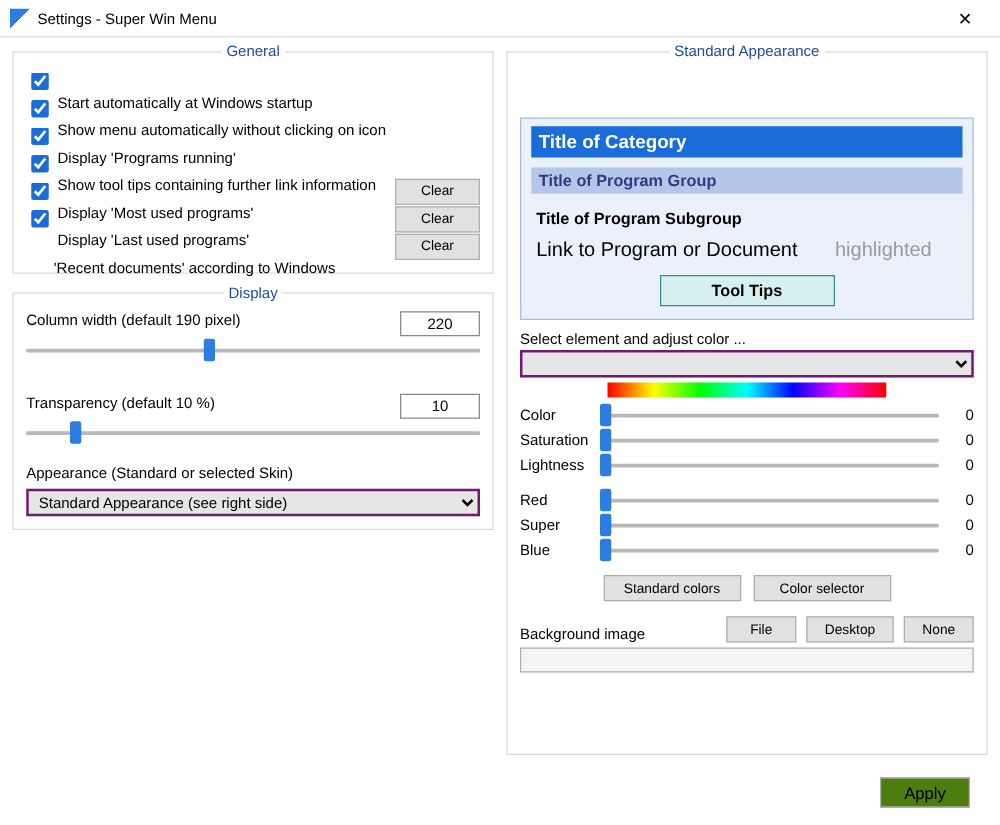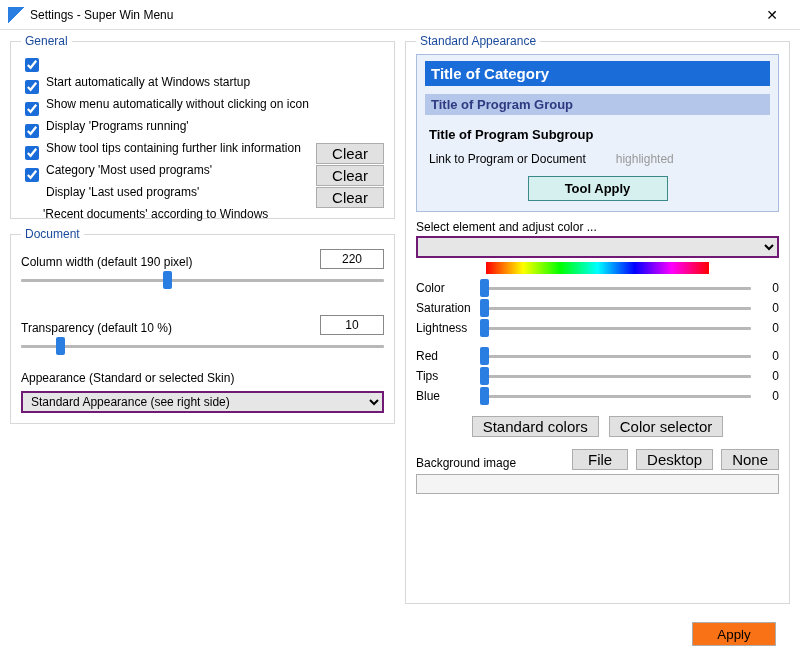--- a/index.html
+++ b/index.html
@@ -38,43 +38,44 @@
   }
   .col { flex: 1; }
   fieldset {
     border: 1px solid #d8d8d8;
     padding: 6px 10px 10px 10px;
     margin: 0 0 8px 0;
   }
   legend {
     padding: 0 4px;
     color: #1a4a9c;
+    text-align: center;
   }
   .chk-row {
     display: flex;
     align-items: center;
     height: 22px;
     gap: 4px;
   }
   .chk-row input[type=checkbox] {
     width: 14px; height: 14px;
     accent-color: #1a6dd8;
   }
   .chk-row .lbl { flex: 1; margin-top: 33px; }
   .clearbtn, .btn {
     min-width: 68px;
     height: 21px;
     background: #e1e1e1;
     border: 1px solid #adadad;
-    font-size: 15px;
+    font-size: 11px;
     padding: 0 10px;
   }
   .slider-row {
     display: flex;
-    align-items: flex-end;
+    align-items: flex-start;
     gap: 8px;
     margin-top: 2px;
   }
   .slider-label { flex: 1; }
   .valbox {
     width: 64px;
     height: 20px;
     border: 1px solid #888;
     text-align: center;
     line-height: 18px;
@@ -112,20 +113,21 @@
     background: #e6e6e6;
     border: 2px solid #701a75;
     padding: 0 4px;
     font-size: 12px;
   }
   .preview {
     border: 1px solid #a9bde0;
     background: #eaf1fb;
     padding: 6px 8px 10px 8px;
     margin-bottom: 8px;
+    margin-top: 40px;
   }
   .pv-cat {
     background: #1a6dd8;
     color: #fff;
     font-weight: bold;
     font-size: 15px;
     padding: 4px 6px;
     margin-bottom: 8px;
   }
   .pv-group {
@@ -139,21 +141,21 @@
   .pv-sub {
     font-weight: bold;
     padding: 2px 4px;
     margin-bottom: 8px;
     font-size: 13px;
   }
   .pv-link {
     display: flex;
     gap: 30px;
     padding: 0 4px 10px 4px;
-    font-size: 12px;
+    font-size: 16px;
   }
   .pv-link .hl { color: #9a9a9a; }
   .pv-tooltip {
     width: 140px;
     margin: 0 auto;
     background: #d6f0f0;
     border: 1px solid #3a8a8a;
     text-align: center;
     font-weight: bold;
     padding: 4px 0;
@@ -188,22 +190,22 @@
     height: 20px;
     border: 1px solid #adadad;
     background: #f4f4f4;
   }
   .footer {
     position: absolute;
     bottom: 14px;
     right: 24px;
   }
   .applybtn {
-    width: 84px; height: 24px;
-    background: #f97316;
+    width: 72px; height: 24px;
+    background: #4d7c0f;
     border: 1px solid #adadad;
   }
   .appearance-label { margin-bottom: 6px; display: block; }
 </style>
 </head>
 <body>
 
 <div class="titlebar">
   <div class="appicon"></div>
   <div class="title">Settings - Super Win Menu</div>
@@ -228,37 +230,37 @@
       <div class="chk-row">
         <input type="checkbox" checked="" style="">
         <span class="lbl">Display 'Programs running'</span>
       </div>
       <div class="chk-row">
         <input type="checkbox" checked="" style="">
         <span class="lbl">Show tool tips containing further link information</span>
       </div>
       <div class="chk-row">
         <input type="checkbox" checked="" style="">
-        <span class="lbl">Category 'Most used programs'</span>
+        <span class="lbl">Display 'Most used programs'</span>
         <button class="clearbtn">Clear</button>
       </div>
       <div class="chk-row">
         <input type="checkbox" checked="" style="">
         <span class="lbl">Display 'Last used programs'</span>
         <button class="clearbtn">Clear</button>
       </div>
       <div class="chk-row">
         <span style="width:18px"></span>
         <span class="lbl">'Recent documents' according to Windows</span>
         <button class="clearbtn">Clear</button>
       </div>
     </fieldset>
 
     <fieldset>
-      <legend>Document</legend>
+      <legend>Display</legend>
 
       <div class="slider-row">
         <span class="slider-label">Column width  (default 190 pixel)</span>
         <div class="valbox">220</div>
       </div>
       <input type="range" min="100" max="400" value="220" style="">
 
       <div class="slider-row" style="margin-top:20px;">
         <span class="slider-label">Transparency  (default 10 %)</span>
         <div class="valbox">10</div>
@@ -278,21 +280,21 @@
       <legend>Standard Appearance</legend>
 
       <div class="preview">
         <div class="pv-cat">Title of Category</div>
         <div class="pv-group">Title of Program Group</div>
         <div class="pv-sub">Title of Program Subgroup</div>
         <div class="pv-link">
           <span>Link to Program or Document</span>
           <span class="hl">highlighted</span>
         </div>
-        <div class="pv-tooltip">Tool Apply</div>
+        <div class="pv-tooltip">Tool Tips</div>
       </div>
 
       <div>Select element and adjust color ...</div>
       <select class="combo" style="margin-top:2px;">
         <option></option>
       </select>
 
       <div class="hue-strip"></div>
 
       <div class="color-row">
@@ -312,21 +314,21 @@
       </div>
 
       <div style="height:8px"></div>
 
       <div class="color-row">
         <span class="clabel">Red</span>
         <input type="range" min="0" max="255" value="0" style="">
         <span class="cval">0</span>
       </div>
       <div class="color-row">
-        <span class="clabel">Tips</span>
+        <span class="clabel">Super</span>
         <input type="range" min="0" max="255" value="0" style="">
         <span class="cval">0</span>
       </div>
       <div class="color-row">
         <span class="clabel">Blue</span>
         <input type="range" min="0" max="255" value="0" style="">
         <span class="cval">0</span>
       </div>
 
       <div class="btnrow">

